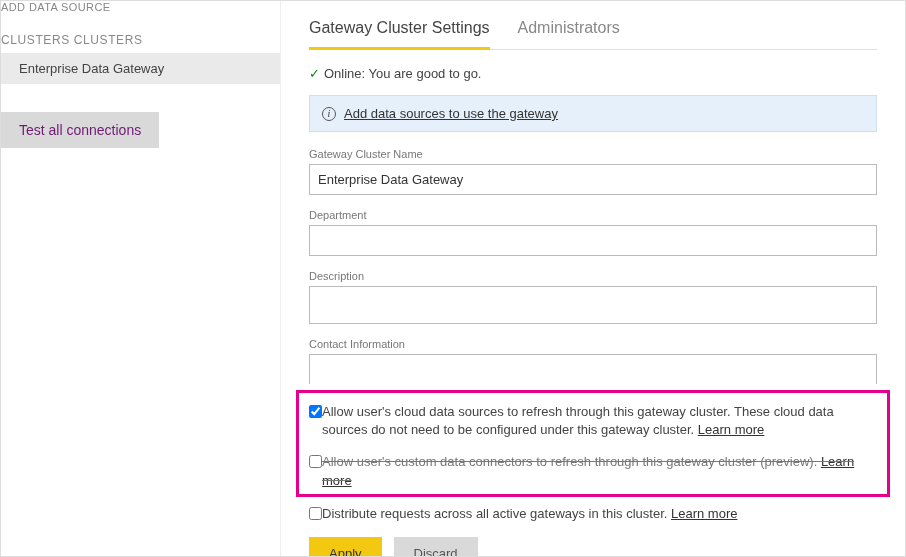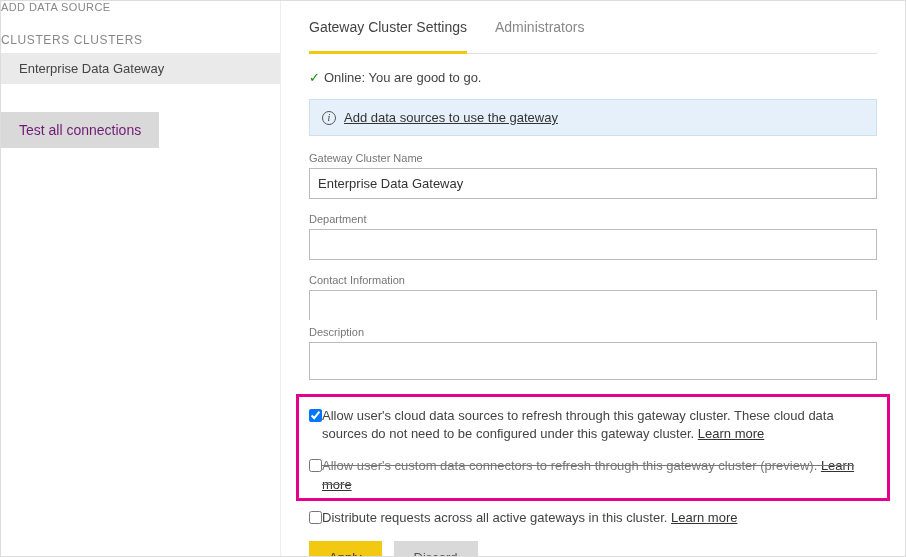--- a/index.html
+++ b/index.html
@@ -5,21 +5,21 @@
     * { box-sizing: border-box; margin: 0; padding: 0; }
     body { font-family: "Segoe UI", Arial, sans-serif; font-size: 13px; color: #333; background: #fff; }
     .container { display: flex; width: 906px; height: 557px; border: 1px solid #ddd; }
     .sidebar { width: 280px; padding: 0; border-right: 1px solid #eee; }
     .add-source { font-size: 11px; color: #888; letter-spacing: .4px; margin-bottom: 20px; }
     .section-title { font-size: 12px; color: #888; letter-spacing: .6px; margin-bottom: 6px; }
     .gateway-item { background: #eaeaea; padding: 8px 18px; font-size: 13px; color: #444; margin-bottom: 28px; cursor: pointer; }
     .test-btn { background: #d9d9d9; border: none; padding: 10px 18px; font-size: 14px; color: #701a75; cursor: pointer; }
     .main { flex: 1; padding: 12px 28px 20px 28px; overflow: hidden; }
     .tabs { display: flex; gap: 28px; border-bottom: 1px solid #e0e0e0; margin-bottom: 16px; }
-    .tab { padding: 6px 0 16px 0; font-size: 14px; color: #888; cursor: pointer; border-bottom: 3px solid transparent; margin-bottom: -1px; }
+    .tab { padding: 6px 0 10px 0; font-size: 16px; color: #888; cursor: pointer; border-bottom: 3px solid transparent; margin-bottom: -1px; }
     .tab.active { color: #444; border-bottom-color: #f2c811; }
     .status { color: #444; font-size: 13px; margin-bottom: 14px; }
     .status .check { color: #0a8a0a; margin-right: 4px; }
     .info-banner { background: #e6f0fa; border: 1px solid #cde0f0; padding: 10px 12px; margin-bottom: 16px; display: flex; align-items: center; gap: 8px; }
     .info-icon { width: 14px; height: 14px; border: 1px solid #555; border-radius: 50%; display: inline-flex; align-items: center; justify-content: center; font-size: 10px; font-style: italic; font-family: Georgia, serif; }
     .info-banner a { color: #333; text-align: right; }
     .field { margin-bottom: 14px; }
     .field-label { font-size: 11px; color: #777; margin-bottom: 4px; display: block; }
     .field-input { width: 100%; border: 1px solid #bbb; padding: 7px 8px; font-size: 13px; color: #333; font-family: inherit; }
     .field-input.tall { height: 38px; }
@@ -61,28 +61,28 @@
     <div class="field">
       <label class="field-label">Gateway Cluster Name</label>
       <input class="field-input" value="Enterprise Data Gateway" style="">
     </div>
 
     <div class="field">
       <label class="field-label">Department</label>
       <input class="field-input" value="" style="">
     </div>
 
+    <div class="field">
+      <label class="field-label">Description</label>
+      <input class="field-input tall" value="" style="">
+    </div>
+
     <div class="field" style="margin-bottom:6px">
       <label class="field-label">Contact Information</label>
       <input class="field-input" style="border-bottom: none;" value="">
-    </div>
-
-    <div class="field">
-      <label class="field-label">Description</label>
-      <input class="field-input tall" value="" style="">
     </div>
 
     <div class="highlight-box">
       <div class="checkbox-row">
         <input type="checkbox" checked="" style="">
         <div><span>Allow user's cloud data sources to refresh through this gateway cluster. These cloud data sources do not need to be configured under this gateway cluster. </span><a href="#">Learn more</a></div>
       </div>
       <div class="checkbox-row strike" style="margin-bottom:4px">
         <input type="checkbox" style="">
         <div><span>Allow user's custom data connectors to refresh through this gateway cluster (preview). </span><a href="#">Learn more</a></div>

